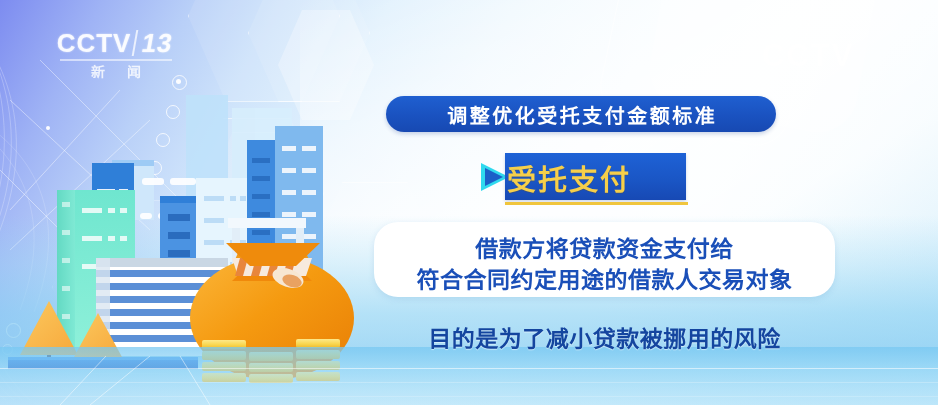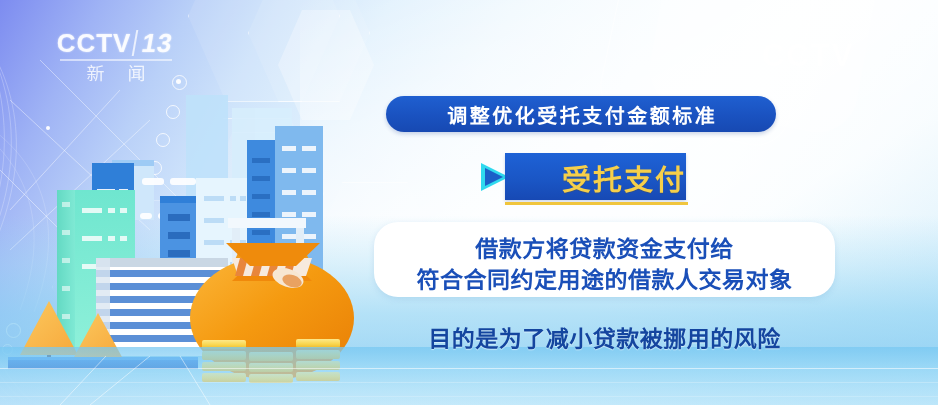--- a/index.html
+++ b/index.html
@@ -113,22 +113,22 @@
     border-left: 2px solid rgba(255,255,255,0.75);
     transform: skewX(-10deg);
     margin-left: 3px;
   }
   #cctv-logo .underline {
     height: 2px;
     background: rgba(255,255,255,0.55);
     margin: 3px 4px 4px 4px;
   }
   #cctv-logo .row2 {
-    font-size: 18px;
-    font-weight: normal;
+    font-size: 14px;
+    font-weight: bold;
     letter-spacing: 9px;
     text-indent: 9px;
     color: rgba(255,255,255,0.80);
     line-height: 1;
   }
 
   #watermark {
     position: absolute;
     left: 762px; top: 38px;
     font-size: 31px;
@@ -163,21 +163,21 @@
     white-space: nowrap;
   }
 
   #term-box {
     position: absolute;
     left: 505px; top: 153px;
     width: 181px; height: 47px;
     background: linear-gradient(180deg, #1e62d6 0%, #1a55c4 60%, #1749b4 100%);
     display: flex;
     align-items: center;
-    justify-content: flex-end;
+    justify-content: flex-start;
     box-shadow: 0 2px 3px rgba(20,60,140,0.2);
   }
   #term-box .txt {
     color: #f6cf4a;
     font-size: 29px;
     font-weight: bold;
     letter-spacing: 2px;
     text-indent: 2px;
     white-space: nowrap;
     text-shadow: 0 1px 0 rgba(120,80,0,0.25);

